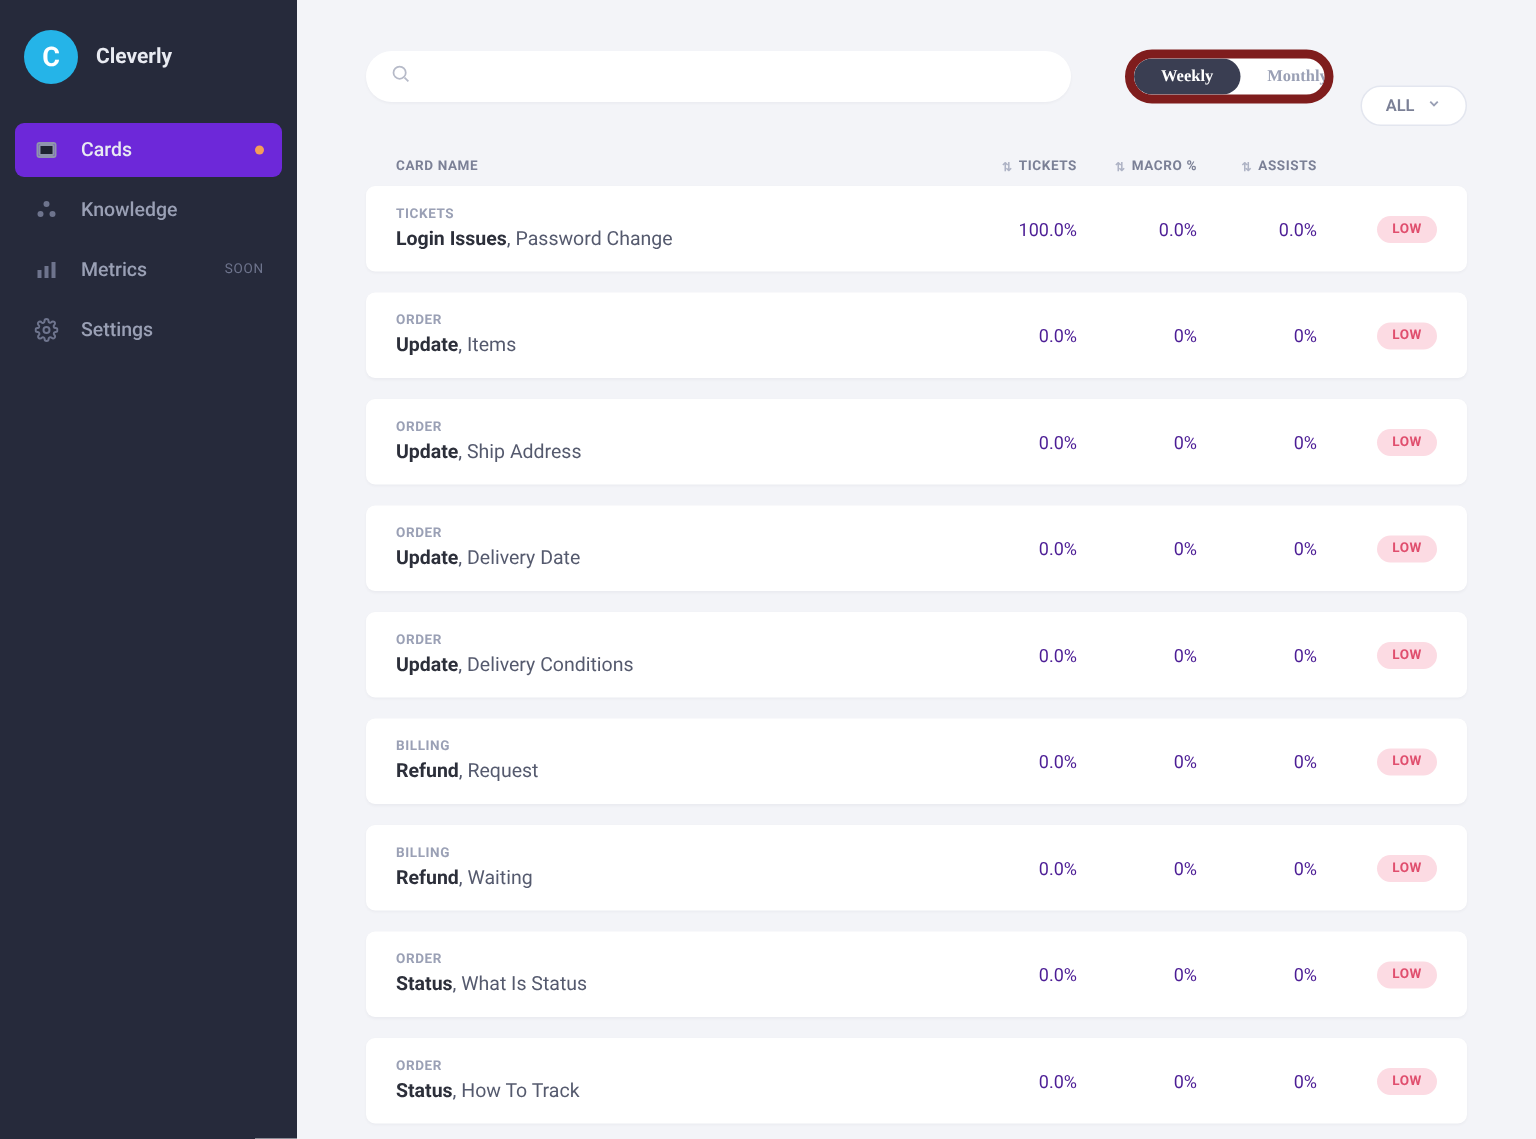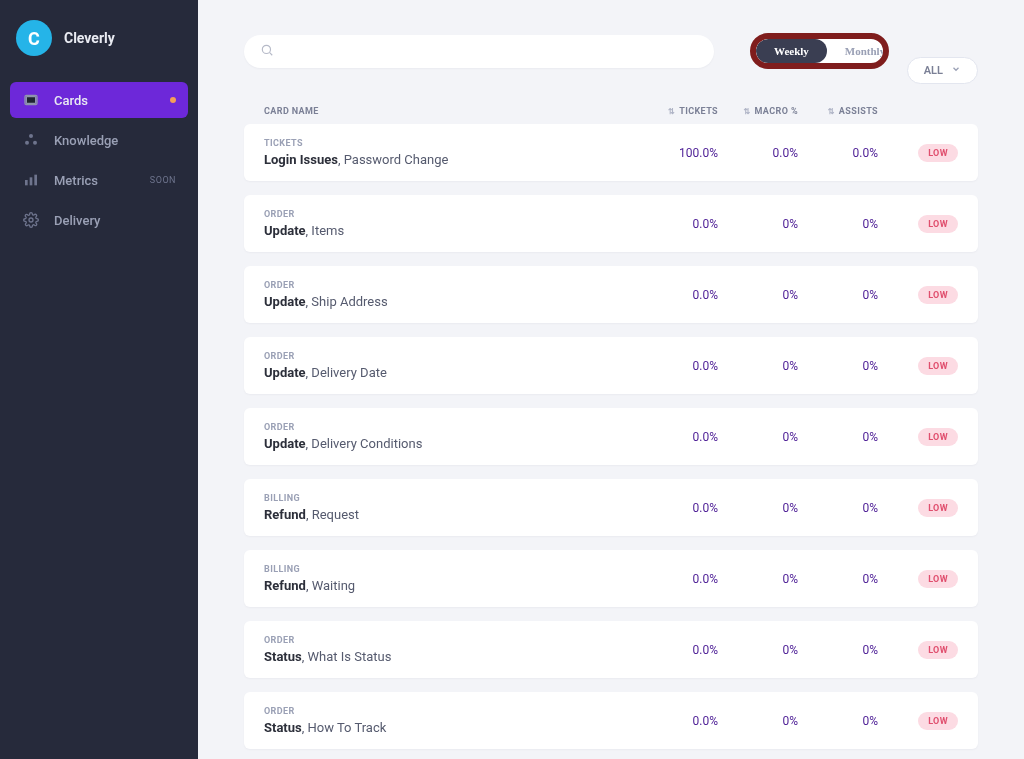--- a/index.html
+++ b/index.html
@@ -259,21 +259,21 @@
         <span class="nav-label">Metrics</span>
         <span class="nav-badge">SOON</span>
       </div>
       <div class="nav-item">
         <span class="nav-icon">
           <svg width="16" height="16" viewBox="0 0 24 24" fill="none" stroke="#6e748d" stroke-width="2">
               <circle cx="12" cy="12" r="3"></circle>
               <path d="M19.4 15a1.7 1.7 0 0 0 .3 1.8l.1.1a2 2 0 1 1-2.8 2.8l-.1-.1a1.7 1.7 0 0 0-1.8-.3 1.7 1.7 0 0 0-1 1.5V21a2 2 0 0 1-4 0v-.1a1.7 1.7 0 0 0-1-1.5 1.7 1.7 0 0 0-1.8.3l-.1.1a2 2 0 1 1-2.8-2.8l.1-.1a1.7 1.7 0 0 0 .3-1.8 1.7 1.7 0 0 0-1.5-1H3a2 2 0 0 1 0-4h.1a1.7 1.7 0 0 0 1.5-1 1.7 1.7 0 0 0-.3-1.8l-.1-.1a2 2 0 1 1 2.8-2.8l.1.1a1.7 1.7 0 0 0 1.8.3H9a1.7 1.7 0 0 0 1-1.5V3a2 2 0 0 1 4 0v.1a1.7 1.7 0 0 0 1 1.5 1.7 1.7 0 0 0 1.8-.3l.1-.1a2 2 0 1 1 2.8 2.8l-.1.1a1.7 1.7 0 0 0-.3 1.8V9a1.7 1.7 0 0 0 1.5 1H21a2 2 0 0 1 0 4h-.1a1.7 1.7 0 0 0-1.5 1z"></path>
             </svg>
         </span>
-        <span class="nav-label">Delivery</span>
+        <span class="nav-label">Settings</span>
       </div>
     </nav>
   </aside>
 
   <main class="main">
     <div class="topbar">
       <div class="search">
         <span>
           <svg width="14" height="14" viewBox="0 0 24 24" fill="none" stroke="#b6bac8" stroke-width="2">
               <circle cx="11" cy="11" r="7"></circle>

